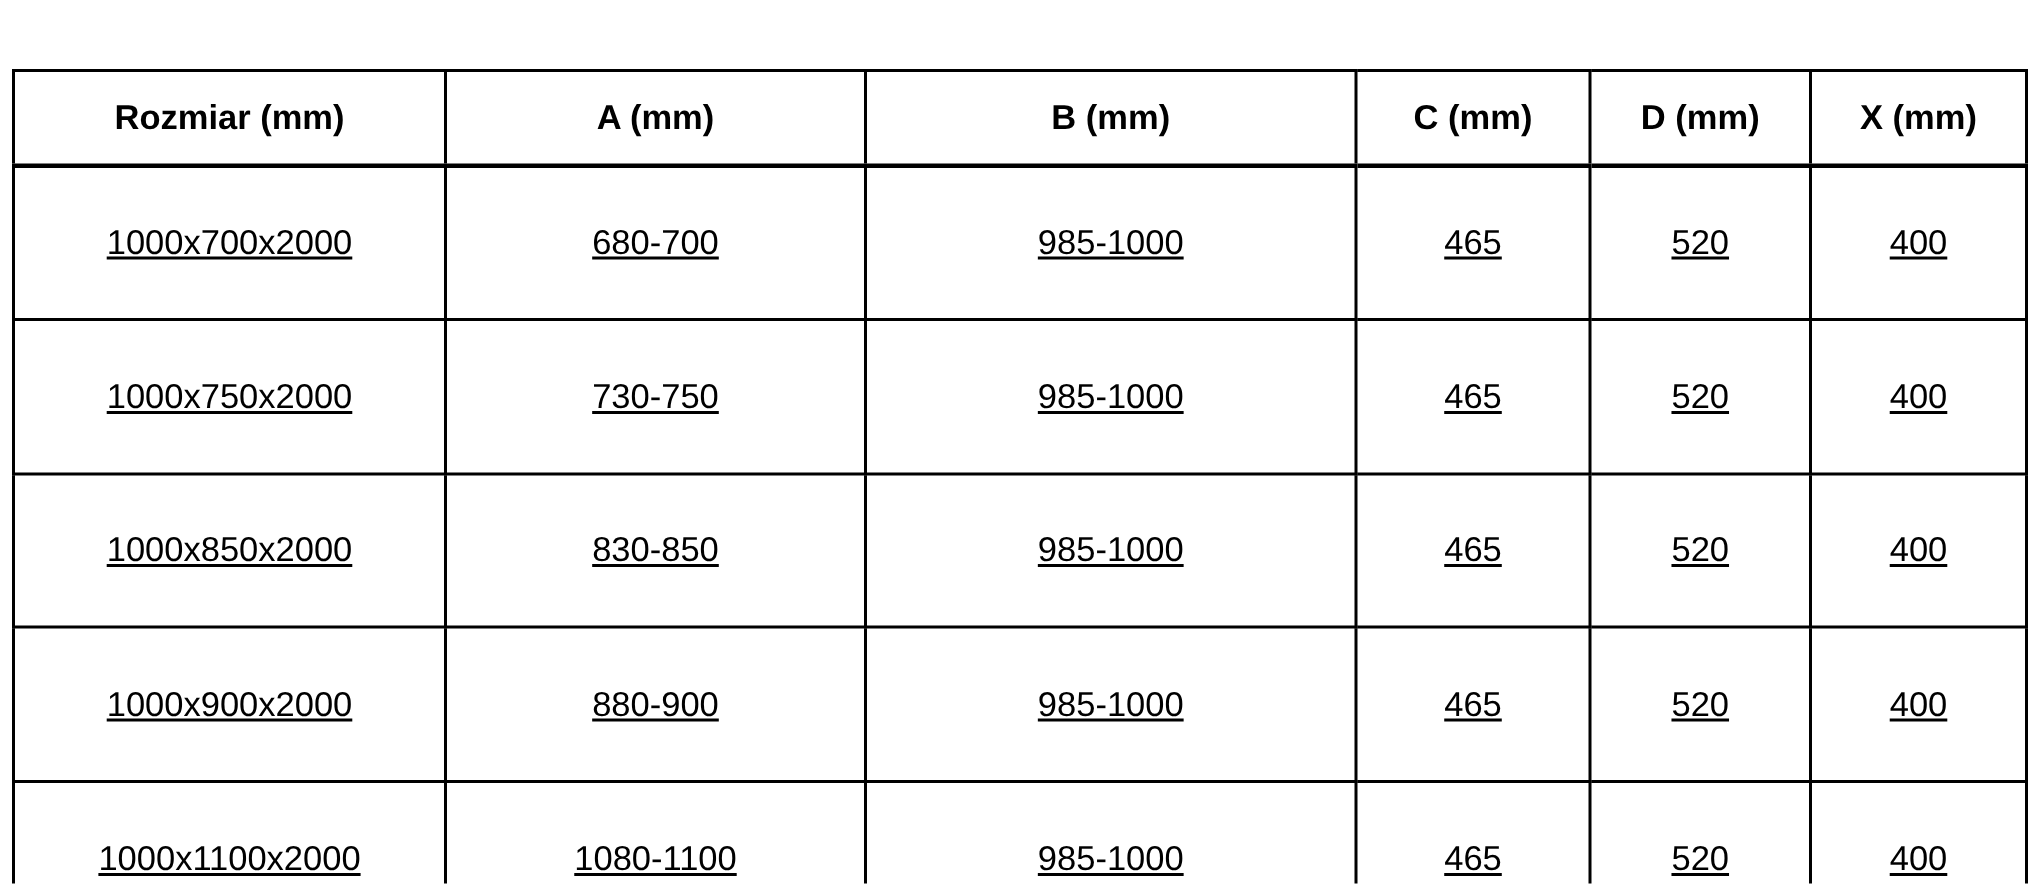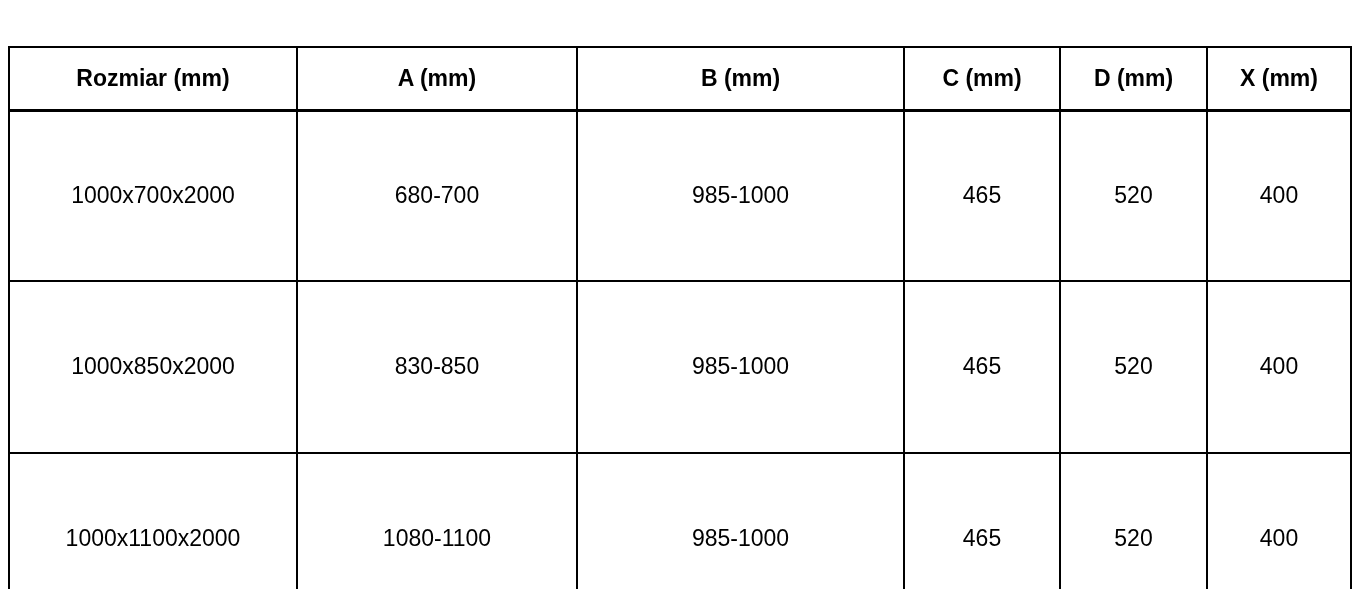--- a/index.html
+++ b/index.html
@@ -38,20 +38,21 @@
   }
   table.size-table thead th {
     font-weight: 700;
     border-bottom-width: 3px;
   }
   table.size-table tbody tr {
     height: 64px;
   }
   table.size-table tbody td {
     font-weight: 400;
+    text-decoration: underline;
   }
 </style>
 </head>
 <body>
 
 <div class="table-wrap">
   <table class="size-table">
     <colgroup>
       <col style="width:288px">
       <col style="width:280px">
@@ -73,22 +74,38 @@
     <tbody>
       <tr>
         <td>1000x700x2000</td>
         <td>680-700</td>
         <td>985-1000</td>
         <td>465</td>
         <td>520</td>
         <td>400</td>
       </tr>
       <tr>
+        <td>1000x750x2000</td>
+        <td>730-750</td>
+        <td>985-1000</td>
+        <td>465</td>
+        <td>520</td>
+        <td>400</td>
+      </tr>
+      <tr>
         <td>1000x850x2000</td>
         <td>830-850</td>
+        <td>985-1000</td>
+        <td>465</td>
+        <td>520</td>
+        <td>400</td>
+      </tr>
+      <tr>
+        <td>1000x900x2000</td>
+        <td>880-900</td>
         <td>985-1000</td>
         <td>465</td>
         <td>520</td>
         <td>400</td>
       </tr>
       <tr>
         <td>1000x1100x2000</td>
         <td>1080-1100</td>
         <td>985-1000</td>
         <td>465</td>

